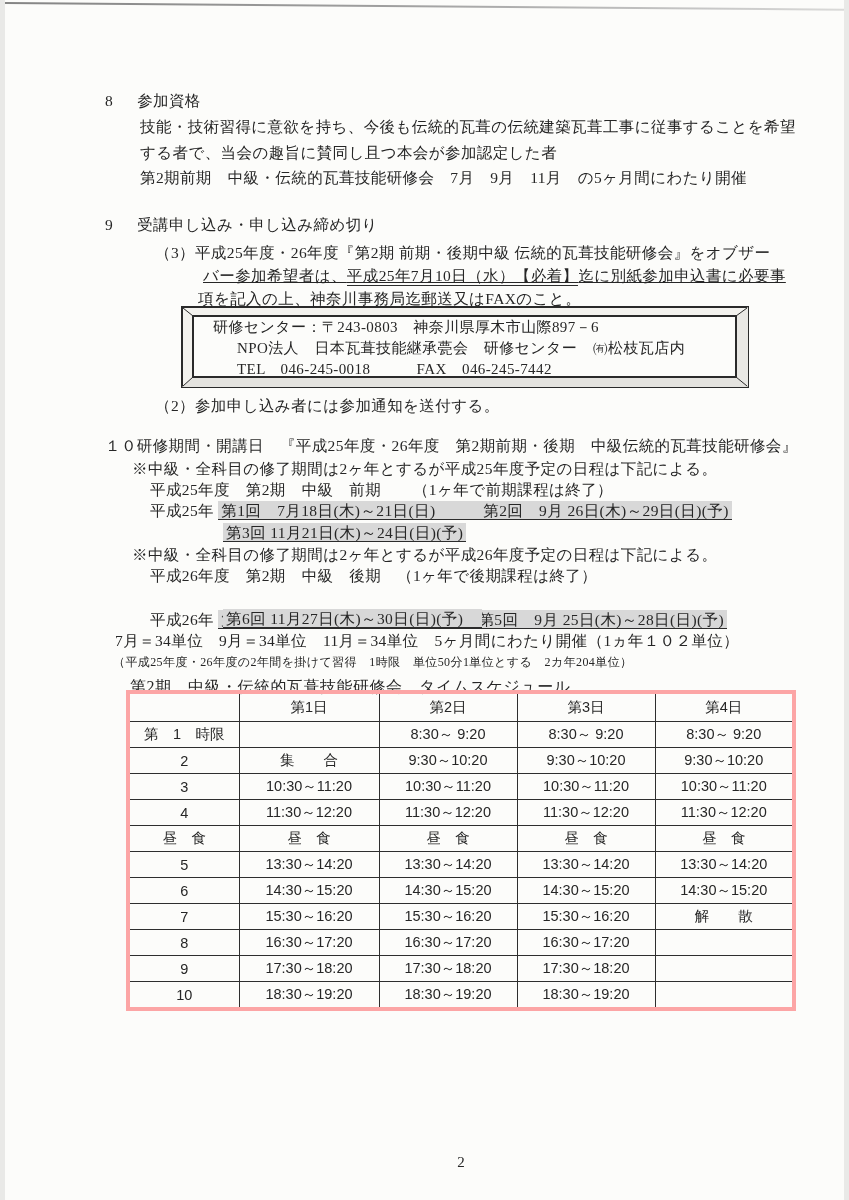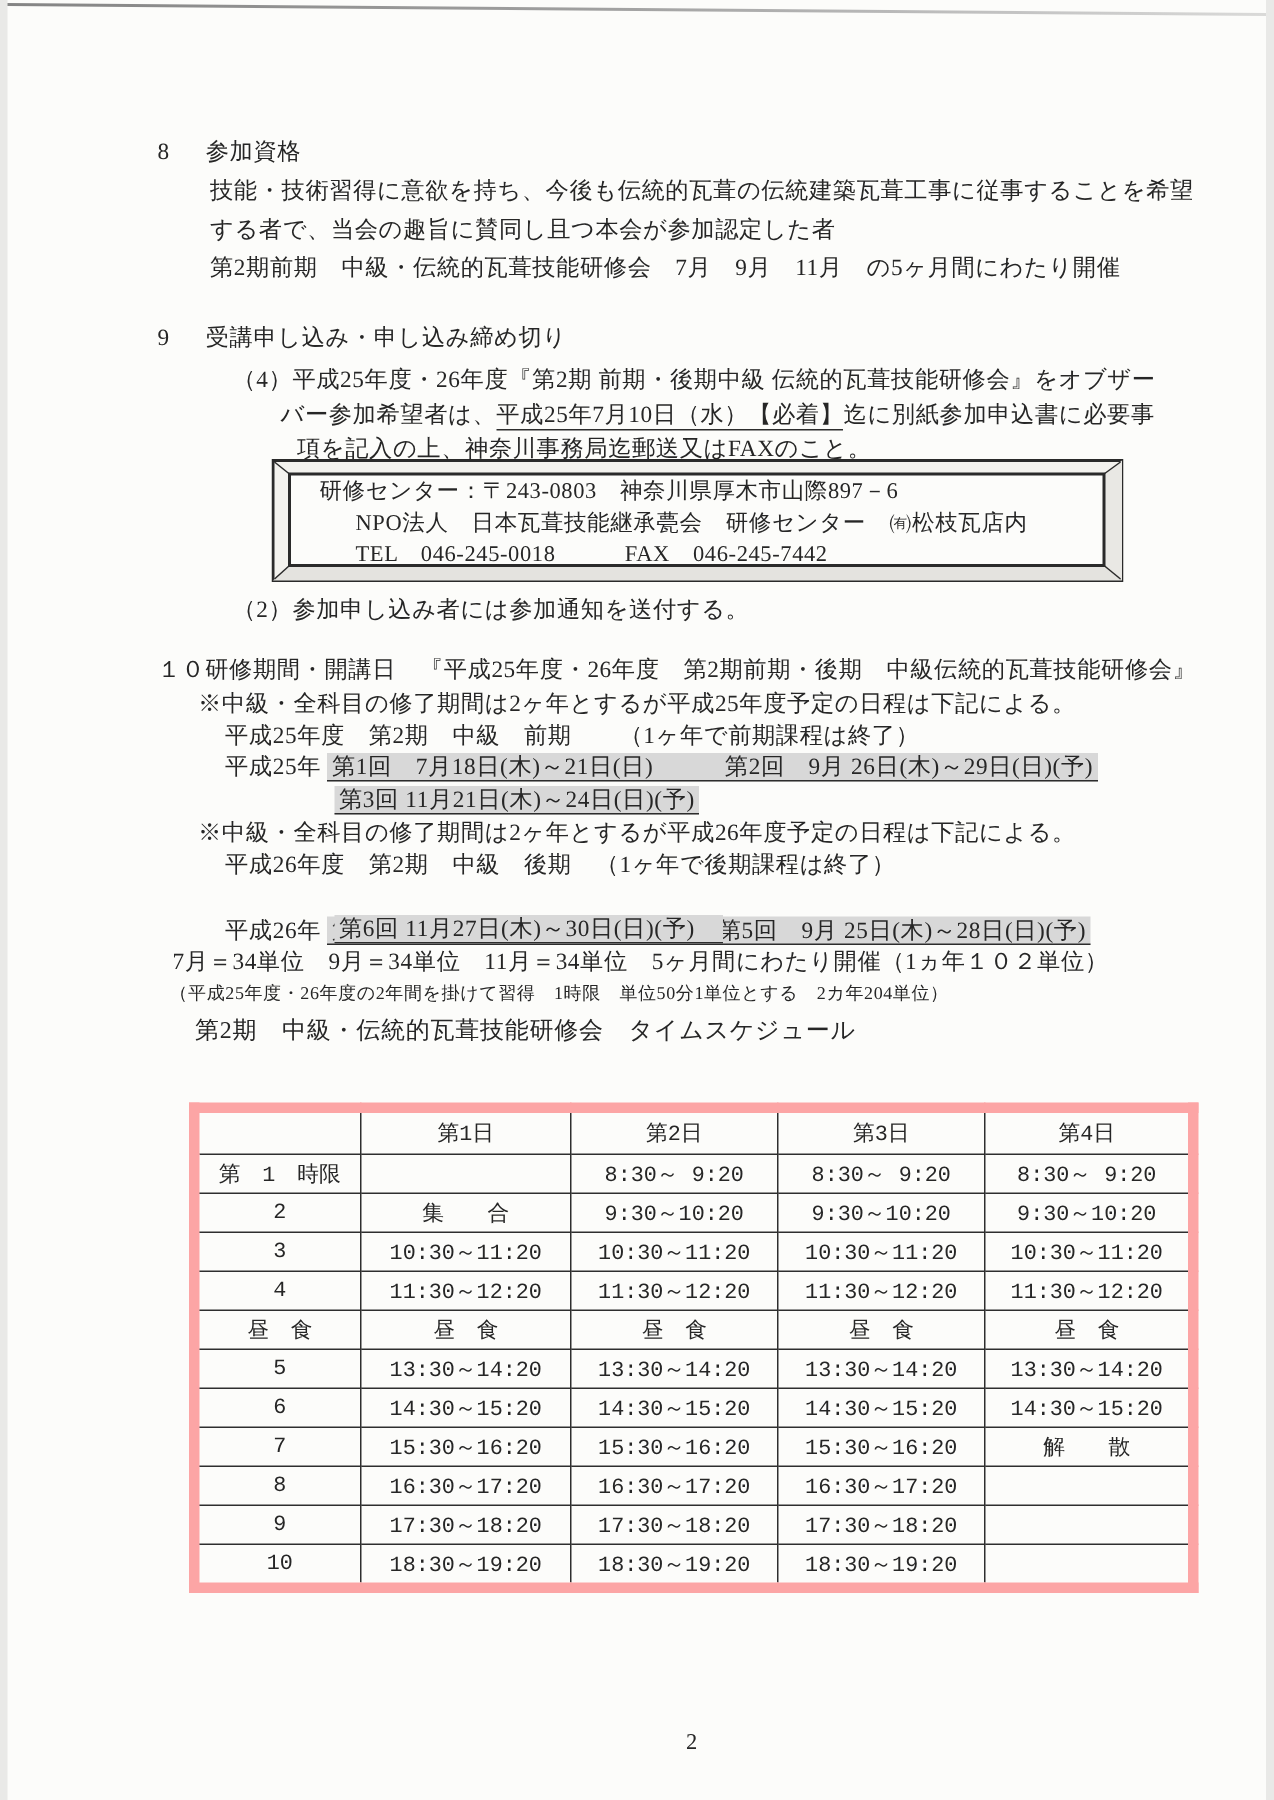--- a/index.html
+++ b/index.html
@@ -27,24 +27,24 @@
     border-bottom:1.6px solid #2c2c2c;
     padding:1px 3px 0 3px;
   }
   
   .notice-box{position:absolute;left:176px;top:306px;width:568px;height:82px;}
   .notice-box svg{position:absolute;left:0;top:0;}
   .notice-text{position:absolute;white-space:nowrap;font-size:15px;letter-spacing:.4px;}
   
   .tt-title{position:absolute;left:125px;top:677px;white-space:nowrap;font-size:16px;letter-spacing:.5px;}
   table.timetable{
-    position:absolute;left:121px;top:735px;
+    position:absolute;left:121px;top:690px;
     border-collapse:collapse;table-layout:fixed;width:666px;
-    border:7px solid #fca5a5;
-    font-family:Liberation Mono, monospace;
+    border:4px solid #fca5a5;
+    font-family:Liberation Sans, sans-serif;
   }
   table.timetable th,table.timetable td{
     border:1px solid #2e2e2e;
     text-align:center;vertical-align:middle;
     font-size:14.5px;font-weight:normal;color:#262626;
     padding:0;overflow:hidden;white-space:nowrap;
   }
   table.timetable th{height:27px;}
   table.timetable td{height:25px;}
   .page-num{position:absolute;top:1154px;left:441px;width:30px;text-align:center;font-size:15px;}
@@ -58,22 +58,22 @@
   <div class="line" style="left:100px;top:91px;">
     <span class="sec-num">8</span><span class="sec-title">参加資格</span>
   </div>
   <div class="line" style="left:135px;top:117px;">技能・技術習得に意欲を持ち、今後も伝統的瓦葺の伝統建築瓦葺工事に従事することを希望</div>
   <div class="line" style="left:135px;top:143px;">する者で、当会の趣旨に賛同し且つ本会が参加認定した者</div>
   <div class="line" style="left:135px;top:168px;">第2期前期　中級・伝統的瓦葺技能研修会　7月　9月　11月　の5ヶ月間にわたり開催</div>
 
   <div class="line" style="left:100px;top:215px;">
     <span class="sec-num">9</span><span class="sec-title">受講申し込み・申し込み締め切り</span>
   </div>
-  <div class="line" style="left:150px;top:243px;">（4）平成25年度・26年度『第2期 前期・後期中級 伝統的瓦葺技能研修会』をオブザー</div>
-  <div class="line" style="left:182px;top:266px;">
+  <div class="line" style="left:150px;top:243px;">（3）平成25年度・26年度『第2期 前期・後期中級 伝統的瓦葺技能研修会』をオブザー</div>
+  <div class="line" style="left:198px;top:266px;text-decoration:underline;">
     <span>バー参加希望者は、</span><span class="ul">平成25年7月10日（水）【必着】</span><span>迄に別紙参加申込書に必要事</span>
   </div>
   <div class="line" style="left:193px;top:289px;">項を記入の上、神奈川事務局迄郵送又はFAXのこと。</div>
 
   <div class="notice-box">
     <svg width="568" height="82" viewBox="0 0 568 82">
       <rect x="1" y="1" width="566" height="80" fill="#f3f2ee" stroke="#2a2a2a" stroke-width="2"></rect>
       <polygon points="1,81 567,81 555,71 12,71" fill="#e4e3df" stroke="none"></polygon>
       <polygon points="567,1 567,81 555,71 555,10" fill="#e9e8e4" stroke="none"></polygon>
       <rect x="12" y="10" width="543" height="61" fill="#fcfcfa" stroke="#2a2a2a" stroke-width="2"></rect>

